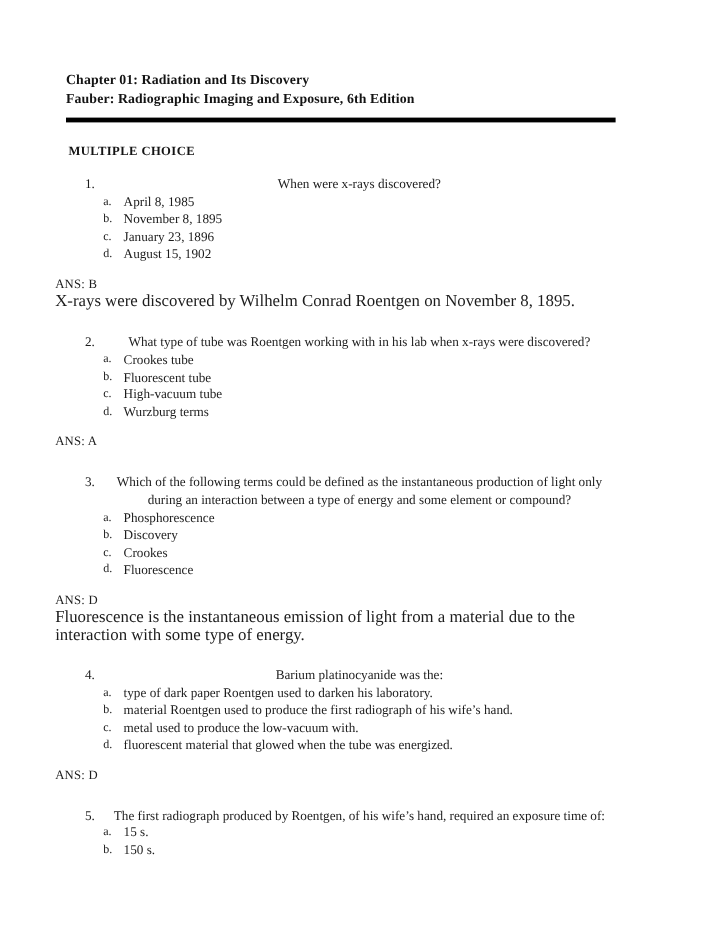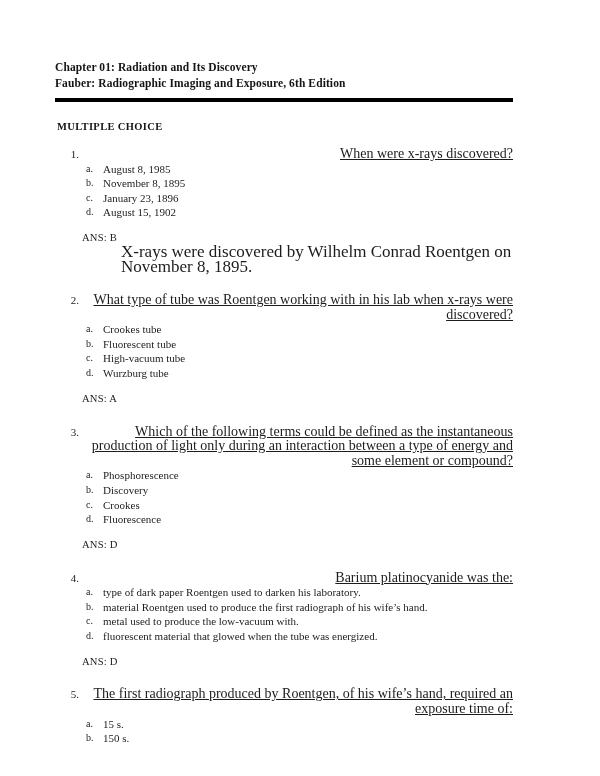--- a/index.html
+++ b/index.html
@@ -78,24 +78,23 @@
   .q-num {
     position: absolute;
     left: 63px;
     top: 0;
     width: 16px;
     text-align: right;
     font-size: 11px;
     line-height: 14.6px;
   }
   .q-text {
-    font-size: 14px;
-    line-height: 14.6px;
-    text-align: right;
-    text-decoration: underline;
+    font-size: 11px;
+    line-height: 14.6px;
+    text-align: center;
   }
   .options {
     margin-top: 0px;
   }
   .option {
     position: relative;
     padding-left: 103px;
     padding-right: 87px;
     font-size: 11px;
     line-height: 14.6px;
@@ -104,32 +103,31 @@
     position: absolute;
     left: 86px;
     top: 0;
     width: 14px;
     text-align: left;
     font-size: 10px;
     line-height: 14.6px;
   }
   .answer {
     margin-top: 11px;
-    padding-left: 82px;
+    padding-left: 46px;
     padding-right: 87px;
     font-size: 10.6px;
     line-height: 14.4px;
   }
   .answer .ans-label {
     letter-spacing: 0.2px;
   }
   .answer .ans-expl {
-    font-size: 17px;
-    line-height: 14.6px;
-    margin-left: 39px;
+    font-size: 14px;
+    line-height: 14.6px;
   }
   .spacer-lg { height: 8px; }
 </style>
 </head>
 <body>
 
 <div class="page">
 
   <div class="doc-header">
     <div class="hline">Chapter 01: Radiation and Its Discovery</div>
@@ -139,60 +137,61 @@
 
   <div class="section-heading">MULTIPLE CHOICE</div>
 
   <div class="qlist">
       <div class="question-block">
         <div class="q-row">
           <div class="q-num">1.</div>
           <div class="q-text">When were x-rays discovered?</div>
         </div>
         <div class="options">
-          <div class="option"><span class="opt-letter">a.</span><span>August 8, 1985</span></div>
+          <div class="option"><span class="opt-letter">a.</span><span>April 8, 1985</span></div>
           <div class="option"><span class="opt-letter">b.</span><span>November 8, 1895</span></div>
           <div class="option"><span class="opt-letter">c.</span><span>January 23, 1896</span></div>
           <div class="option"><span class="opt-letter">d.</span><span>August 15, 1902</span></div>
         </div>
         <div class="answer">
           <div class="ans-label">ANS:  B</div>
           <div class="ans-expl">X-rays were discovered by Wilhelm Conrad Roentgen on November 8, 1895.</div>
         </div>
         <div class="spacer-lg"></div>
       </div>
       <div class="question-block">
         <div class="q-row">
           <div class="q-num">2.</div>
           <div class="q-text">What type of tube was Roentgen working with in his lab when x-rays were discovered?</div>
         </div>
         <div class="options">
           <div class="option"><span class="opt-letter">a.</span><span>Crookes tube</span></div>
           <div class="option"><span class="opt-letter">b.</span><span>Fluorescent tube</span></div>
           <div class="option"><span class="opt-letter">c.</span><span>High-vacuum tube</span></div>
-          <div class="option"><span class="opt-letter">d.</span><span>Wurzburg tube</span></div>
+          <div class="option"><span class="opt-letter">d.</span><span>Wurzburg terms</span></div>
         </div>
         <div class="answer">
           <div class="ans-label">ANS:  A</div>
         </div>
         <div class="spacer-lg"></div>
       </div>
       <div class="question-block">
         <div class="q-row">
           <div class="q-num">3.</div>
           <div class="q-text">Which of the following terms could be defined as the instantaneous production of light only during an interaction between a type of energy and some element or compound?</div>
         </div>
         <div class="options">
           <div class="option"><span class="opt-letter">a.</span><span>Phosphorescence</span></div>
           <div class="option"><span class="opt-letter">b.</span><span>Discovery</span></div>
           <div class="option"><span class="opt-letter">c.</span><span>Crookes</span></div>
           <div class="option"><span class="opt-letter">d.</span><span>Fluorescence</span></div>
         </div>
         <div class="answer">
           <div class="ans-label">ANS:  D</div>
+          <div class="ans-expl">Fluorescence is the instantaneous emission of light from a material due to the interaction with some type of energy.</div>
         </div>
         <div class="spacer-lg"></div>
       </div>
       <div class="question-block">
         <div class="q-row">
           <div class="q-num">4.</div>
           <div class="q-text">Barium platinocyanide was the:</div>
         </div>
         <div class="options">
           <div class="option"><span class="opt-letter">a.</span><span>type of dark paper Roentgen used to darken his laboratory.</span></div>

